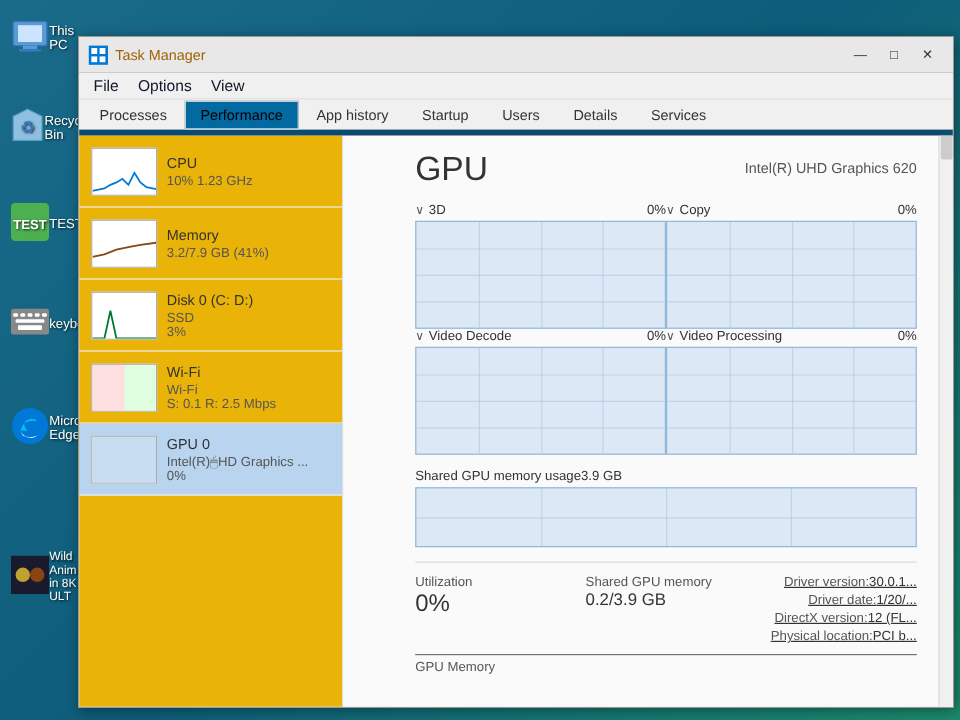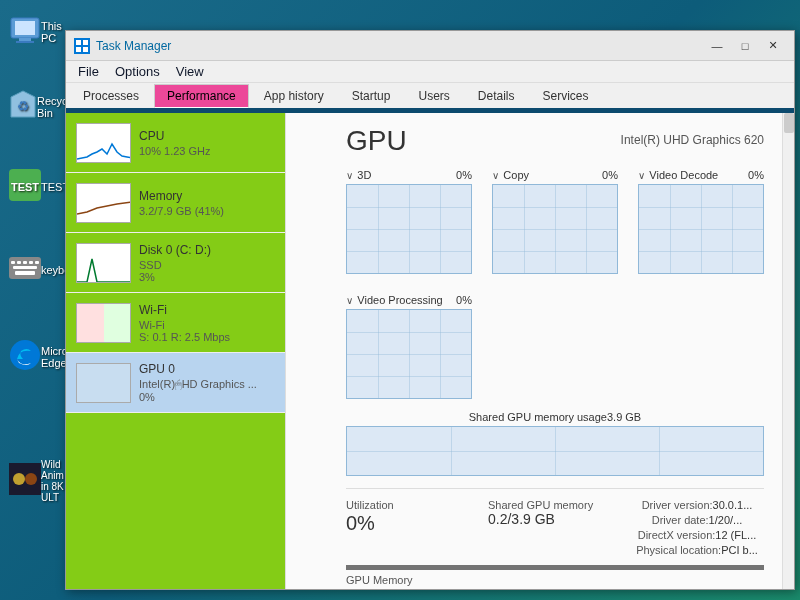--- a/index.html
+++ b/index.html
@@ -75,21 +75,21 @@
       background: #0078d7;
       display: flex;
       align-items: center;
       justify-content: center;
       font-size: 10px;
       color: white;
     }
     .title-bar-text {
       flex: 1;
       font-size: 12px;
-      color: #0369a1;
+      color: #a16207;
     }
     .title-bar-controls {
       display: flex;
       gap: 2px;
     }
     .title-btn {
       width: 26px;
       height: 20px;
       border: none;
       background: transparent;
@@ -134,37 +134,37 @@
       font-size: 12px;
       color: #333;
       border: 1px solid transparent;
       background: transparent;
       margin-right: 2px;
       height: 24px;
       display: flex;
       align-items: center;
     }
     .tab.active {
-      background: #ec4899;
+      background: #0369a1;
       border: 1px solid #ccc;
       border-bottom: 1px solid white;
       color: #000;
     }
 
     
     .main-content {
       display: flex;
       flex: 1;
       overflow: hidden;
     }
 
     
     .sidebar {
       width: 220px;
-      background: #84cc16;
+      background: #eab308;
       border-right: 1px solid #ddd;
       overflow-y: auto;
       flex-shrink: 0;
     }
 
     .sidebar-item {
       display: flex;
       align-items: center;
       padding: 8px 10px;
       cursor: pointer;
@@ -223,22 +223,22 @@
     }
     .detail-subtitle {
       font-size: 12px;
       color: #555;
       padding-top: 8px;
     }
 
     
     .graphs-grid {
       display: grid;
-      grid-template-columns: 1fr 1fr 1fr;
-      gap: 20px;
+      grid-template-columns: 1fr 1fr;
+      gap: 0;
       margin-bottom: 12px;
     }
 
     .graph-section {
       display: flex;
       flex-direction: column;
     }
 
     .graph-label {
       display: flex;
@@ -265,21 +265,21 @@
       position: relative;
       overflow: hidden;
     }
 
     
     .shared-memory-section {
       margin-bottom: 12px;
     }
     .shared-memory-label {
       display: flex;
-      justify-content: center;
+      justify-content: flex-start;
       font-size: 11px;
       color: #333;
       margin-bottom: 3px;
     }
     .shared-memory-bar {
       background: #dce8f5;
       border: 1px solid #90b8d8;
       height: 50px;
       position: relative;
     }
@@ -311,24 +311,25 @@
       font-size: 14px;
       font-weight: 400;
       color: #333;
     }
 
     .stats-right {
       grid-column: 3;
     }
     .stat-right-item {
       display: flex;
-      justify-content: center;
+      justify-content: flex-end;
       font-size: 11px;
       color: #333;
       margin-bottom: 3px;
+      text-decoration: underline;
     }
     .stat-right-key { color: #555; }
 
     
     .scrollbar-area {
       position: absolute;
       right: 0;
       top: 0;
       width: 14px;
       height: 100%;
@@ -673,21 +674,21 @@
                 <span>12 (FL...</span>
               </div>
               <div class="stat-right-item">
                 <span class="stat-right-key">Physical location:</span>
                 <span>PCI b...</span>
               </div>
             </div>
 
           </div>
 
-          <div style="margin-top: 6px; font-size: 11px; color: #555; border-top: 5px solid #737373; padding-top: 4px;">
+          <div style="margin-top: 6px; font-size: 11px; color: #555; border-top: 1px solid #737373; padding-top: 4px;">
             <span>GPU Memory</span>
           </div>
 
         </div>
       </div>
 
     </div>
   </div>
 
 </div>

